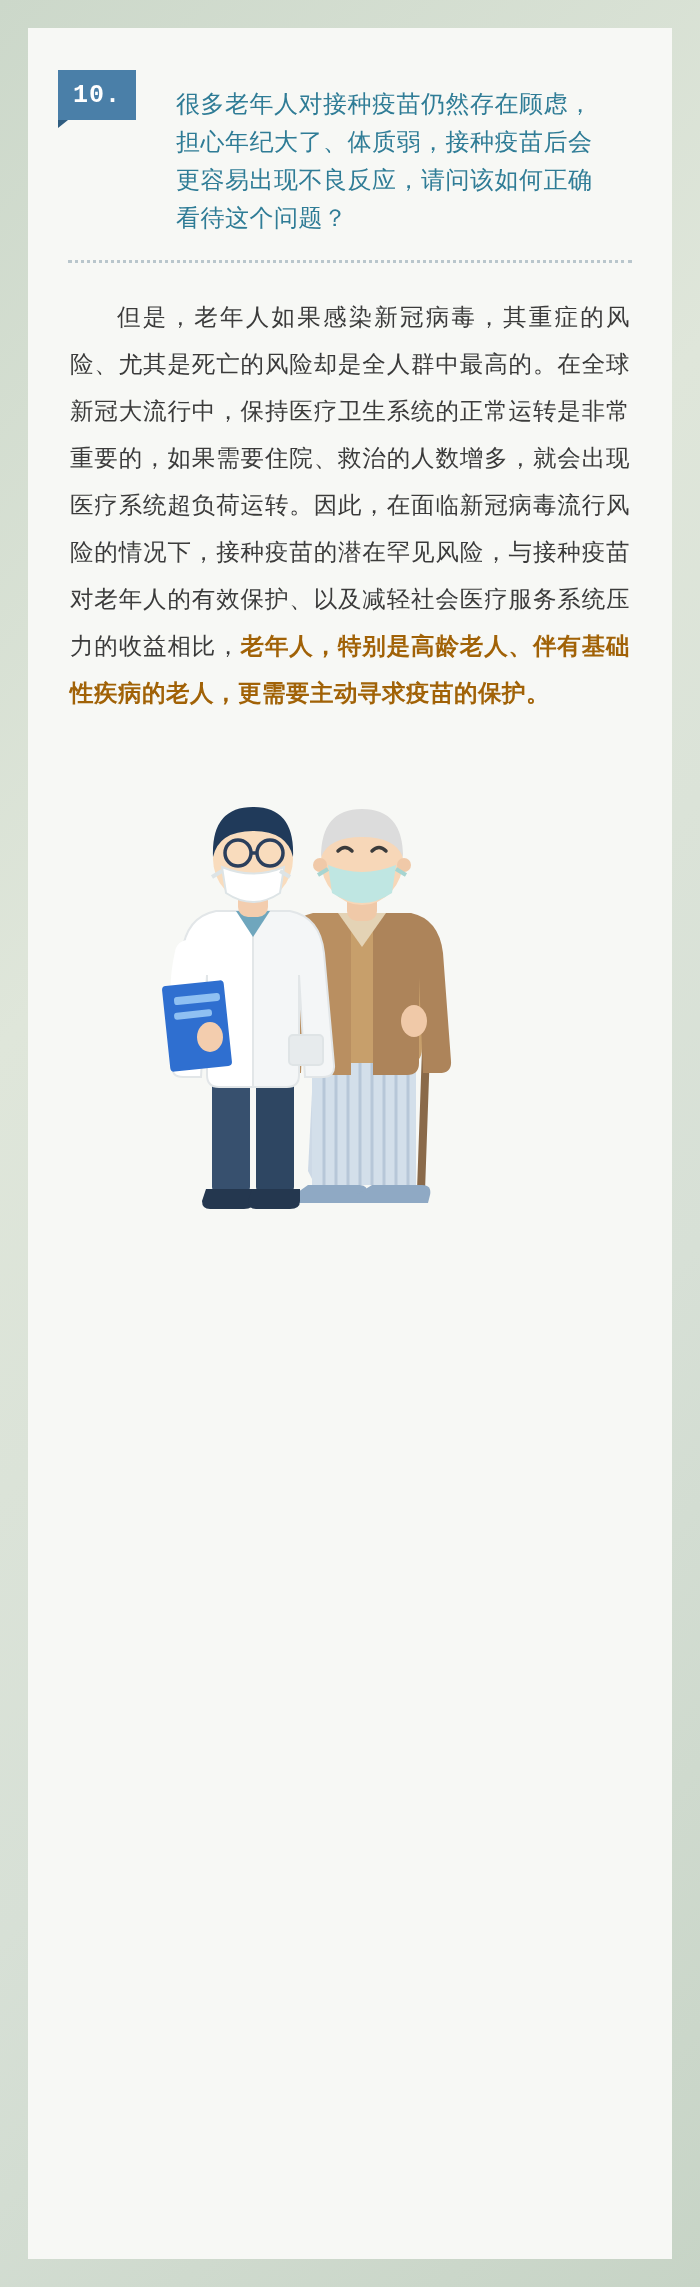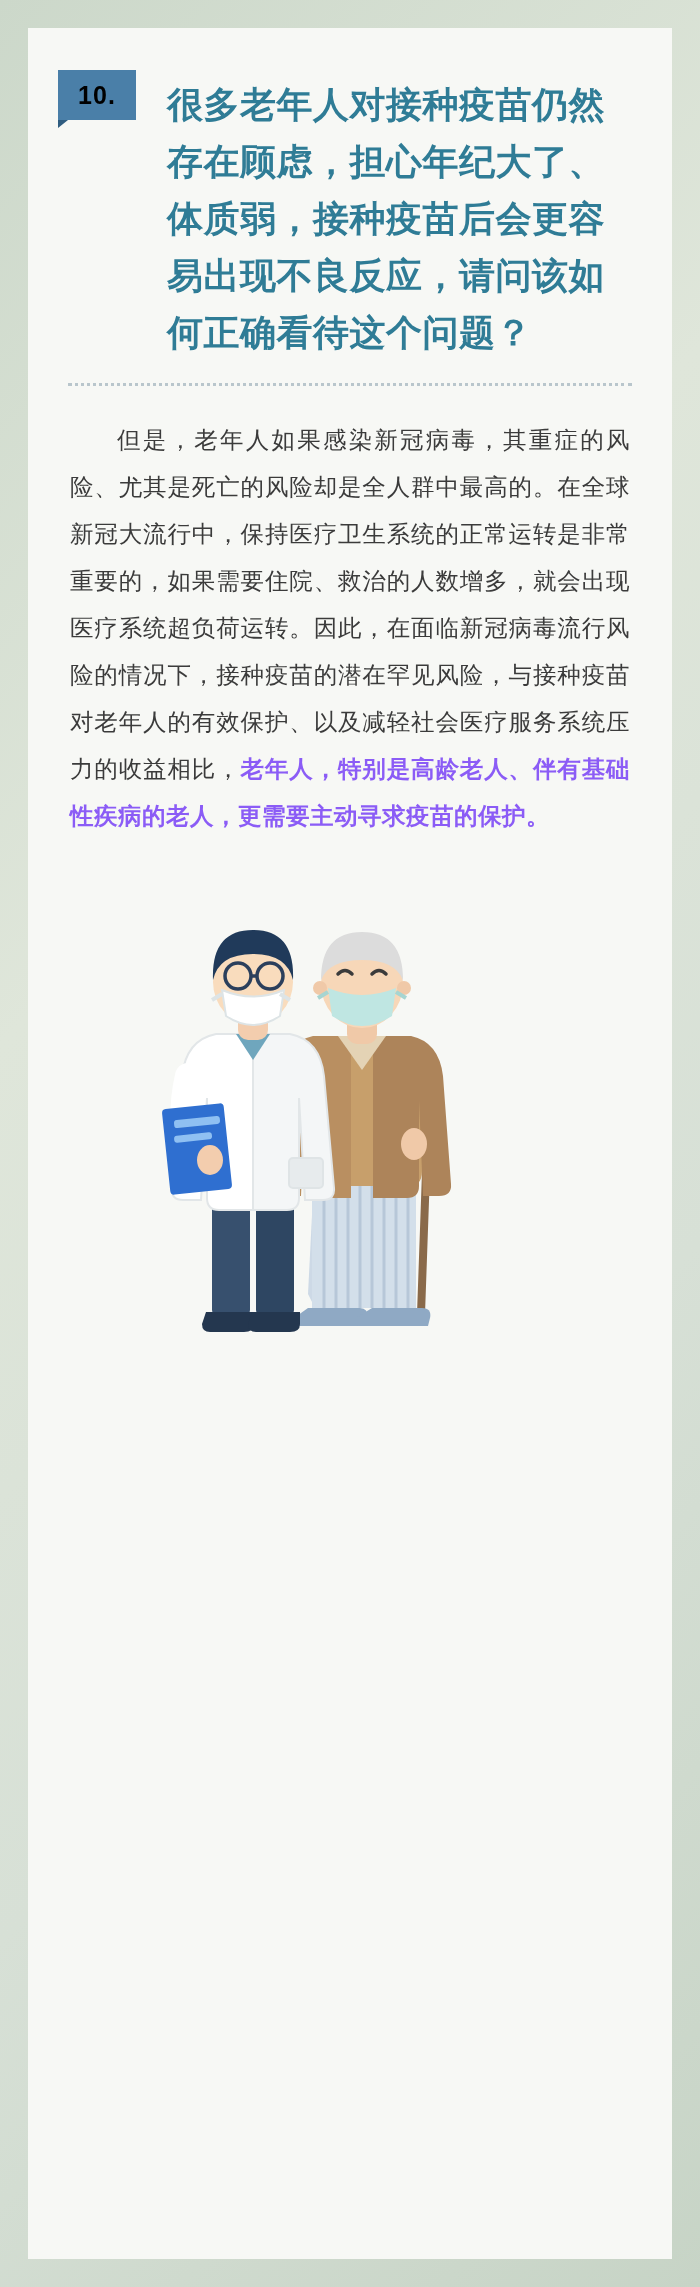--- a/index.html
+++ b/index.html
@@ -43,45 +43,45 @@
     width: 86px;
     height: 56px;
   }
   .ribbon .body {
     position: absolute;
     left: 0;
     top: 0;
     width: 78px;
     height: 50px;
     background: #4a7fa8;
-    color: #000000;
+    color: #ffffff;
     font-size: 25px;
     font-weight: bold;
     letter-spacing: 1px;
     display: flex;
     align-items: center;
     justify-content: center;
-    font-family: Liberation Sans, sans-serif;
+    font-family: Liberation Mono, monospace;
   }
   .ribbon .fold {
     position: absolute;
     left: 0;
     top: 50px;
     width: 0;
     height: 0;
     border-left: 10px solid #2f5d80;
     border-bottom: 8px solid transparent;
   }
   .qtext {
-    margin: 7px;
+    margin: 16px;
     padding-left: 92px;
     color: #2f7c96;
-    font-size: 36px;
+    font-size: 24px;
     line-height: 1.58;
-    font-weight: bold;
+    font-weight: normal;
     letter-spacing: 0.5px;
     font-family: "DejaVu Sans", "Liberation Sans", sans-serif;
   }
   .dots {
     margin: 22px 40px 0 40px;
     height: 1px;
     border-top: 3px dotted #b9c6cc;
   }
 
   
@@ -93,21 +93,21 @@
     color: #3b3b3b;
     font-size: 23.5px;
     line-height: 2.0;
     text-align: justify;
     text-indent: 2em;
     font-family: "DejaVu Sans", "Liberation Sans", sans-serif;
     letter-spacing: 0.5px;
   }
   .para.b-tail b {
     font-weight: bold;
-    color: #8b5cf6;
+    color: #a16207;
   }
 
   
   .illus {
     position: relative;
     margin: 36px auto 0 auto;
     width: 560px;
     height: 470px;
   }
   .illus svg {

